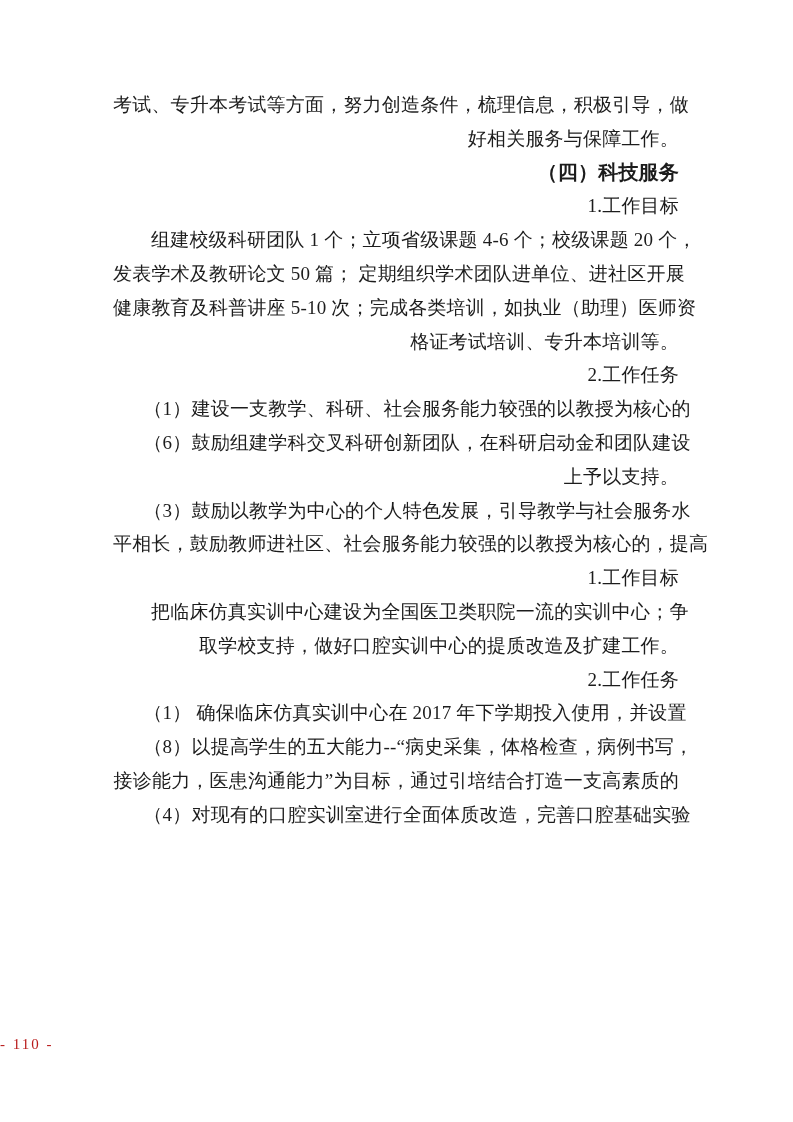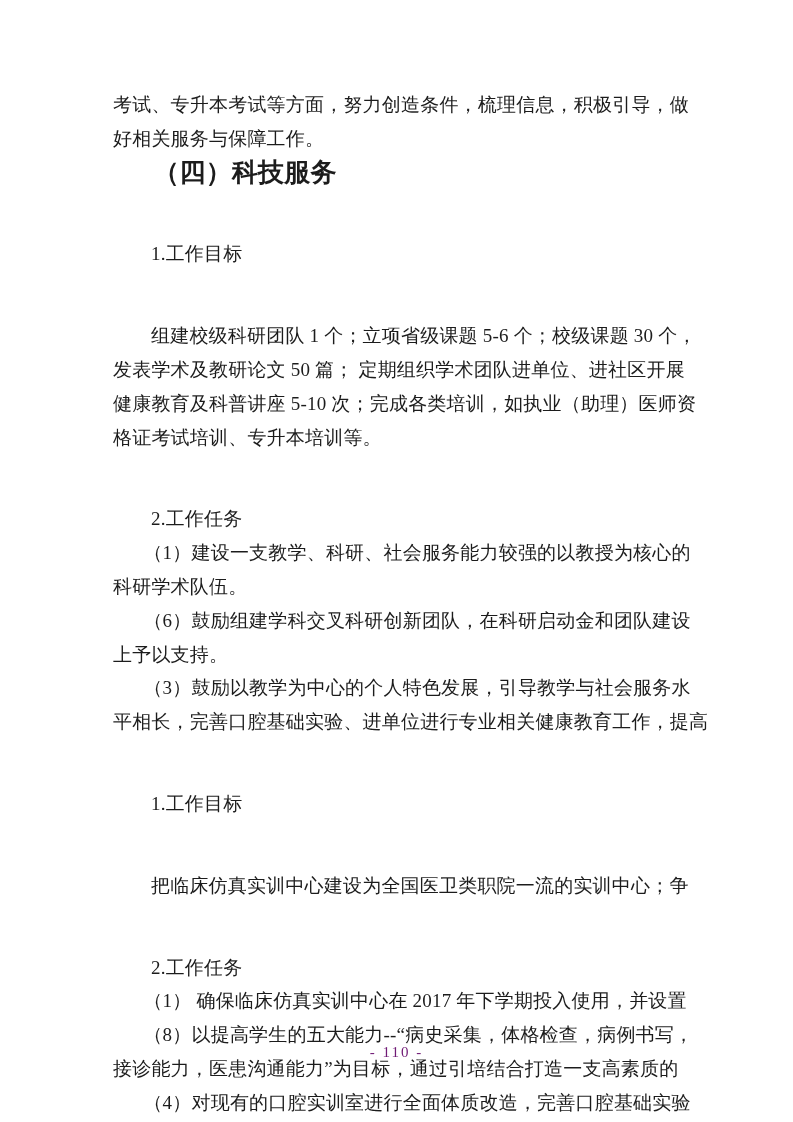--- a/index.html
+++ b/index.html
@@ -21,64 +21,63 @@
     left: 113px;
     top: 88px;
     width: 566px;
   }
   .line {
     font-size: 19px;
     line-height: 33.8px;
     height: 33.8px;
     white-space: pre;
     letter-spacing: 0.2px;
-    text-align: left;
+    text-align: right;
   }
   .line.body { text-indent: 0; }
-  .line.indent { text-indent: 2em; margin-top: 48px; }
+  .line.indent { text-indent: 2em; }
   .line.indent-b { text-indent: 1.6em; }
   .line.heading {
     font-weight: bold;
-    font-size: 26px;
+    font-size: 20px;
     text-indent: 1.55em;
   }
   .footer {
     position: absolute;
     left: 0;
     top: 1036px;
     width: 100%;
-    text-align: center;
+    text-align: left;
     font-size: 15px;
     letter-spacing: 2px;
-    color: #701a75;
-    margin-top: 8px;
+    color: #b91c1c;
   }
 </style>
 </head>
 <body>
 
 <div class="page">
   <div class="content">
       <div class="line body">考试、专升本考试等方面，努力创造条件，梳理信息，积极引导，做</div>
       <div class="line body">好相关服务与保障工作。</div>
       <div class="line heading">（四）科技服务</div>
       <div class="line indent">1.工作目标</div>
-      <div class="line indent">组建校级科研团队 1 个；立项省级课题 5-6 个；校级课题 30 个，</div>
+      <div class="line indent">组建校级科研团队 1 个；立项省级课题 4-6 个；校级课题 20 个，</div>
       <div class="line body">发表学术及教研论文 50 篇； 定期组织学术团队进单位、进社区开展</div>
       <div class="line body">健康教育及科普讲座 5-10 次；完成各类培训，如执业（助理）医师资</div>
       <div class="line body">格证考试培训、专升本培训等。</div>
       <div class="line indent">2.工作任务</div>
       <div class="line indent-b">（1）建设一支教学、科研、社会服务能力较强的以教授为核心的</div>
-      <div class="line body">科研学术队伍。</div>
       <div class="line indent-b">（6）鼓励组建学科交叉科研创新团队，在科研启动金和团队建设</div>
       <div class="line body">上予以支持。</div>
       <div class="line indent-b">（3）鼓励以教学为中心的个人特色发展，引导教学与社会服务水</div>
-      <div class="line body">平相长，完善口腔基础实验、进单位进行专业相关健康教育工作，提高</div>
+      <div class="line body">平相长，鼓励教师进社区、社会服务能力较强的以教授为核心的，提高</div>
       <div class="line indent">1.工作目标</div>
       <div class="line indent">把临床仿真实训中心建设为全国医卫类职院一流的实训中心；争</div>
+      <div class="line body">取学校支持，做好口腔实训中心的提质改造及扩建工作。</div>
       <div class="line indent">2.工作任务</div>
       <div class="line indent-b">（1） 确保临床仿真实训中心在 2017 年下学期投入使用，并设置</div>
       <div class="line indent-b">（8）以提高学生的五大能力--“病史采集，体格检查，病例书写，</div>
       <div class="line body">接诊能力，医患沟通能力”为目标，通过引培结合打造一支高素质的</div>
       <div class="line indent-b">（4）对现有的口腔实训室进行全面体质改造，完善口腔基础实验</div>
     </div>
   <div class="footer">- 110 -</div>
 </div>
 
 </body></html>

